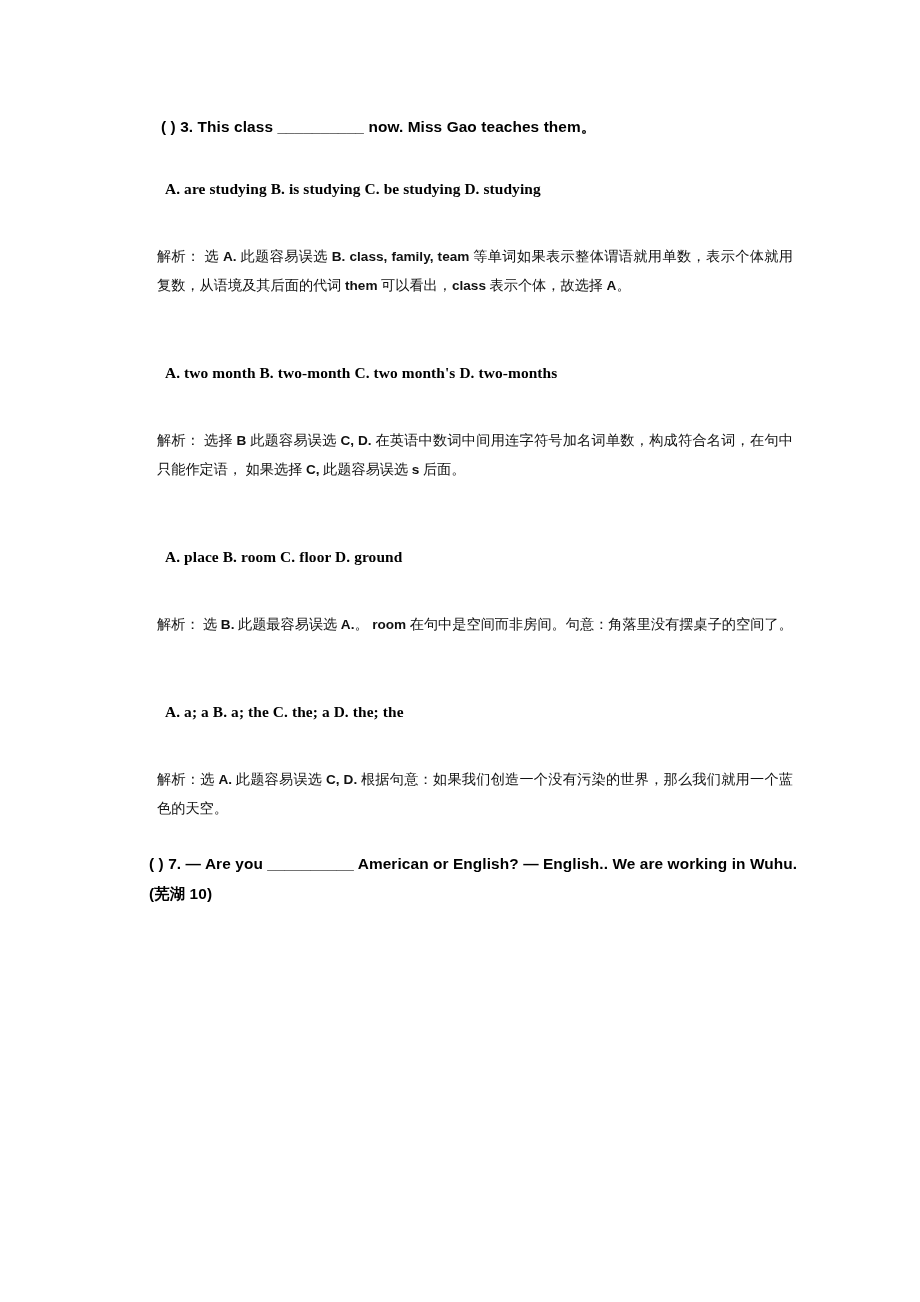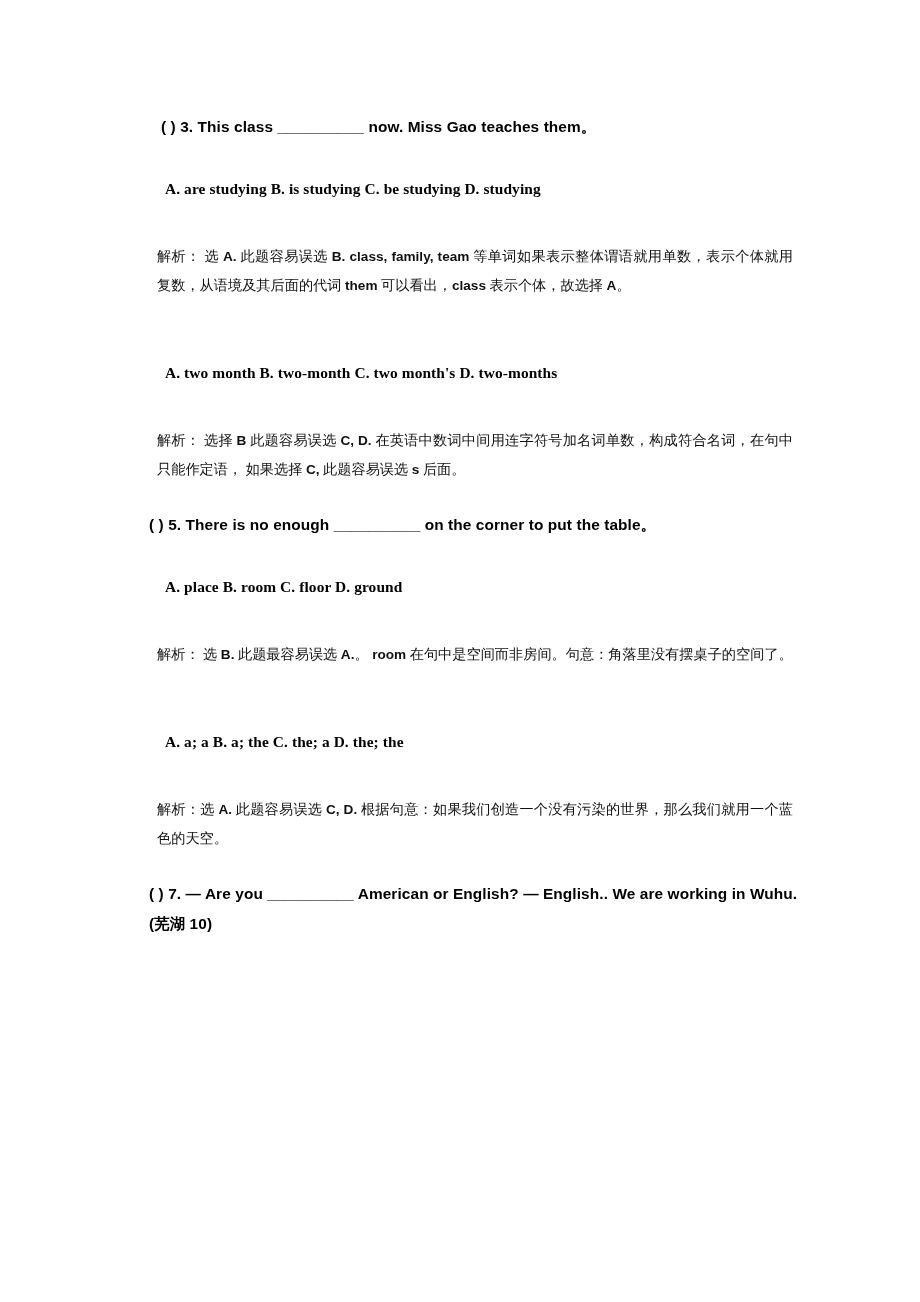--- a/index.html
+++ b/index.html
@@ -108,21 +108,20 @@
     <div class="block">
       <div class="spacer gap-stem-to-options"></div>
       <p class="q-options">A. two month B. two-month C. two month's D. two-months</p>
       <div class="spacer gap-options-to-explain"></div>
       <p class="q-explain"><span class="cn">解析： 选择 </span><span class="en">B</span><span class="cn"> 此题容易误选 </span><span class="en">C, D.</span><span class="cn"> 在英语中数词中间用连字符号加名词单数，构成符合名词，在句中只能作定语， 如果选择 </span><span class="en">C,</span><span class="cn"> 此题容易误选 </span><span class="en">s</span><span class="cn"> 后面。</span></p>
     </div>
 
     <div class="spacer gap-explain-to-next"></div>
 
     <div class="block">
-      <p class="q-stem">( ) 5. There is no enough __________ on the corner to put the table。</p>
       <div class="spacer gap-stem-to-options"></div>
       <p class="q-options">A. place B. room C. floor D. ground</p>
       <div class="spacer gap-options-to-explain"></div>
       <p class="q-explain"><span class="cn">解析：  选 </span><span class="en">B.</span><span class="cn"> 此题最容易误选 </span><span class="en">A.</span><span class="cn">。  </span><span class="en">room</span><span class="cn"> 在句中是空间而非房间。句意：角落里没有摆桌子的空间了。</span></p>
     </div>
 
     <div class="spacer gap-explain-to-next"></div>
 
     <div class="block">
       <div class="spacer gap-stem-to-options"></div>

